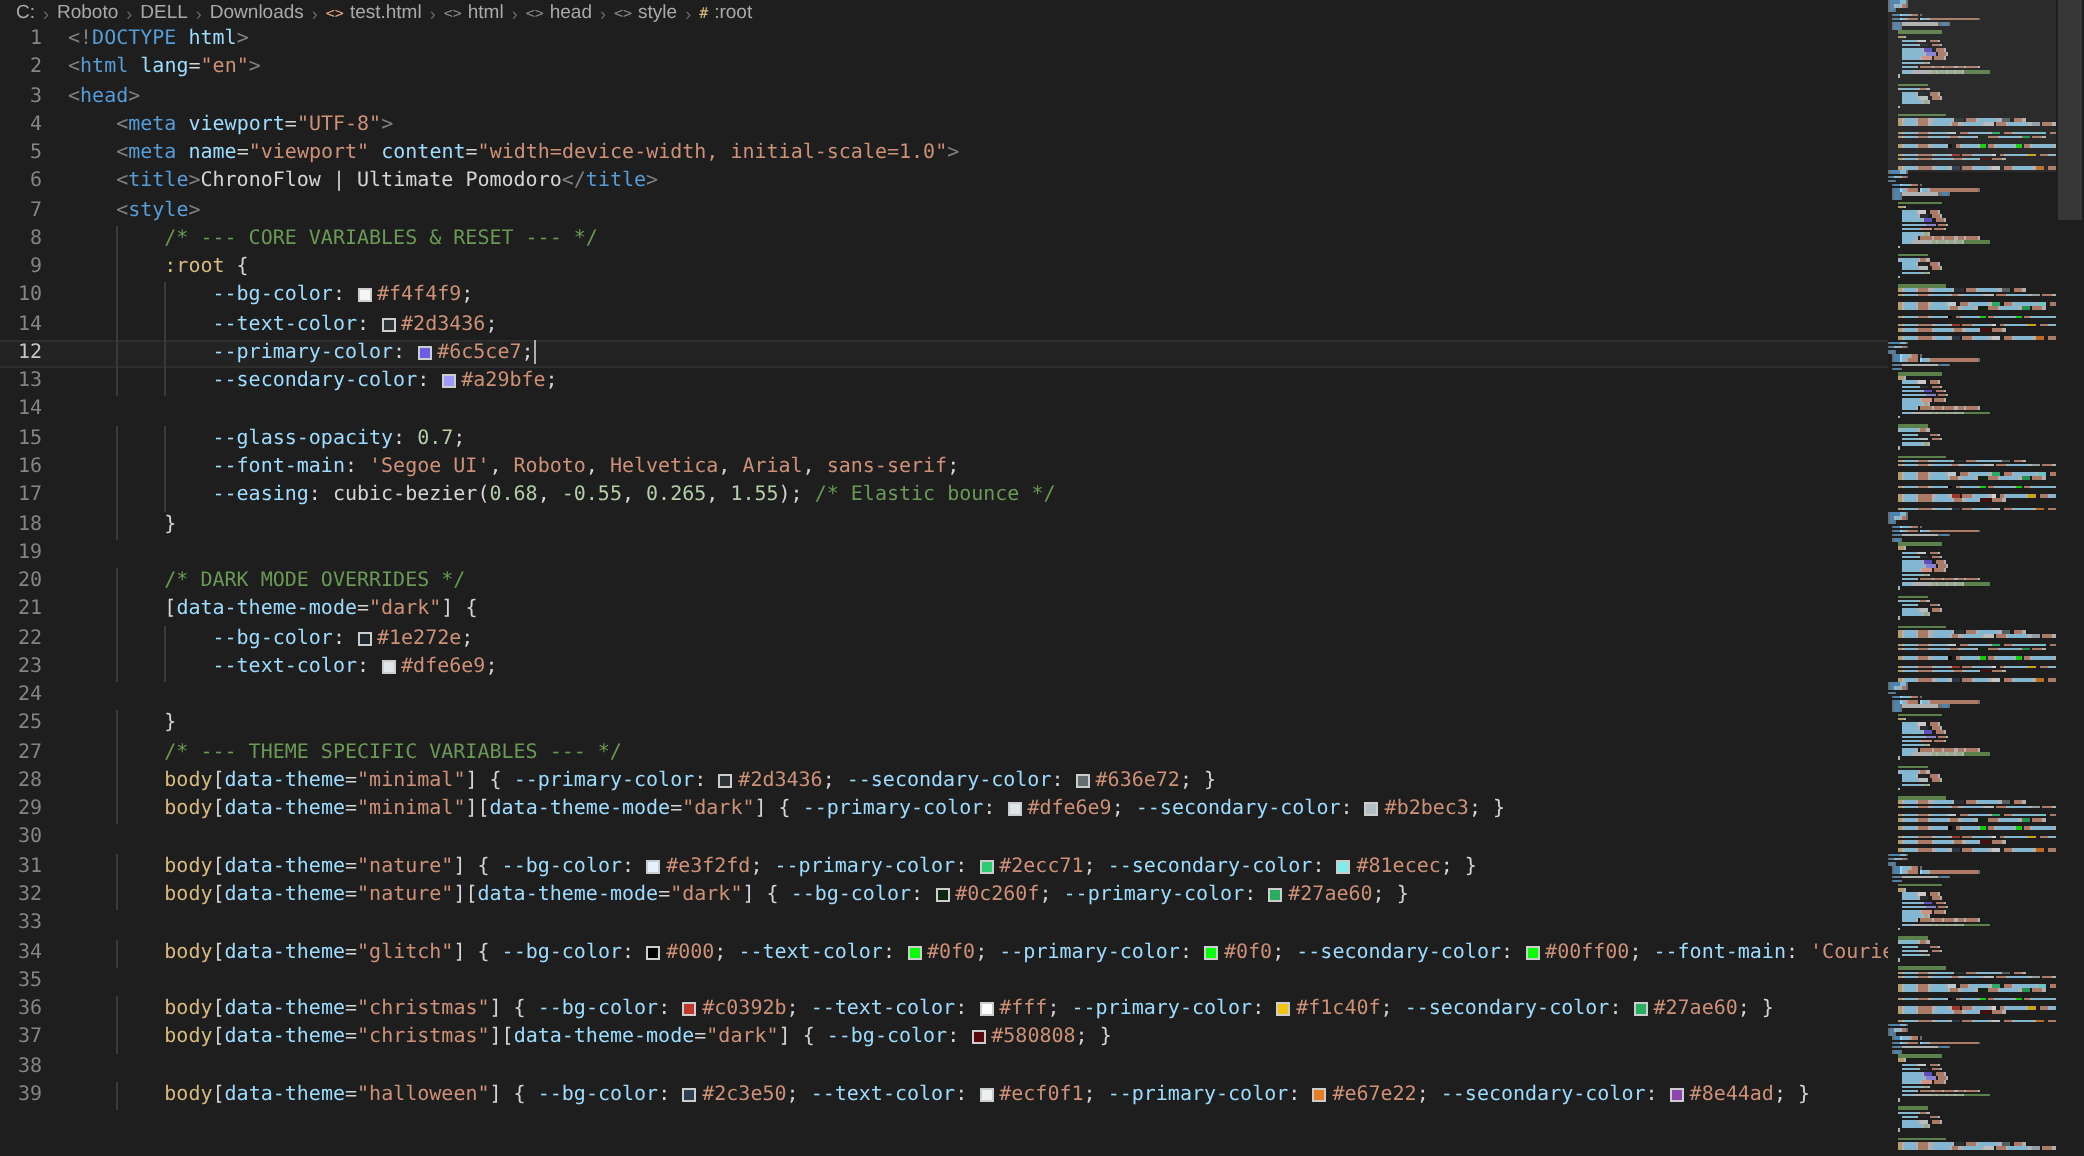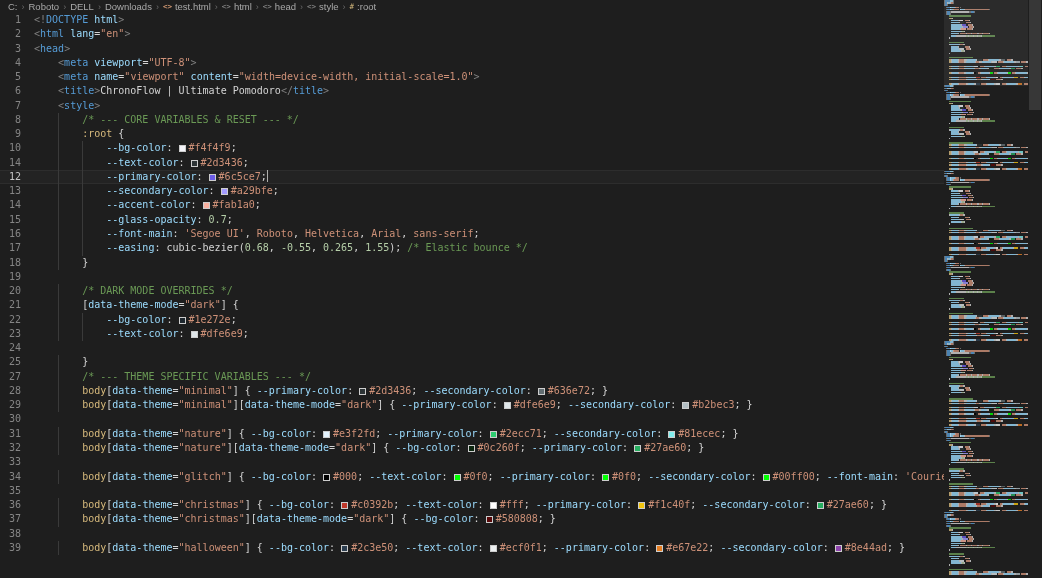--- a/index.html
+++ b/index.html
@@ -99,21 +99,21 @@
         <div class="line"><span class="ln">4</span><span class="code" style="padding-left: 4ch;"><span class="tk-p">&lt;</span><span class="tk-t">meta</span><span class="tk-d"> </span><span class="tk-a">viewport</span><span class="tk-d">=</span><span class="tk-s">"UTF-8"</span><span class="tk-p">&gt;</span></span></div>
         <div class="line"><span class="ln">5</span><span class="code" style="padding-left: 4ch;"><span class="tk-p">&lt;</span><span class="tk-t">meta</span><span class="tk-d"> </span><span class="tk-a">name</span><span class="tk-d">=</span><span class="tk-s">"viewport"</span><span class="tk-d"> </span><span class="tk-a">content</span><span class="tk-d">=</span><span class="tk-s">"width=device-width, initial-scale=1.0"</span><span class="tk-p">&gt;</span></span></div>
         <div class="line"><span class="ln">6</span><span class="code" style="padding-left: 4ch;"><span class="tk-p">&lt;</span><span class="tk-t">title</span><span class="tk-p">&gt;</span><span class="tk-d">ChronoFlow | Ultimate Pomodoro</span><span class="tk-p">&lt;/</span><span class="tk-t">title</span><span class="tk-p">&gt;</span></span></div>
         <div class="line"><span class="ln">7</span><span class="code" style="padding-left: 4ch;"><span class="tk-p">&lt;</span><span class="tk-t">style</span><span class="tk-p">&gt;</span></span></div>
         <div class="line"><span class="ln">8</span><span class="code" style="padding-left: 8ch;"><span class="guide" style="left: 4ch;"></span><span class="tk-c">/* --- CORE VARIABLES &amp; RESET --- */</span></span></div>
         <div class="line"><span class="ln">9</span><span class="code" style="padding-left: 8ch;"><span class="guide" style="left: 4ch;"></span><span class="tk-sel">:root</span><span class="tk-d"> {</span></span></div>
         <div class="line"><span class="ln">10</span><span class="code" style="padding-left: 12ch;"><span class="guide" style="left: 4ch;"></span><span class="guide" style="left: 8ch;"></span><span class="tk-a">--bg-color</span><span class="tk-d">: </span><span class="swatch" style="background: rgb(244, 244, 249);"></span><span class="tk-s">#f4f4f9</span><span class="tk-d">;</span></span></div>
         <div class="line"><span class="ln">14</span><span class="code" style="padding-left: 12ch;"><span class="guide" style="left: 4ch;"></span><span class="guide" style="left: 8ch;"></span><span class="tk-a">--text-color</span><span class="tk-d">: </span><span class="swatch" style="background: rgb(45, 52, 54);"></span><span class="tk-s">#2d3436</span><span class="tk-d">;</span></span></div>
         <div class="line active"><span class="ln">12</span><span class="code" style="padding-left: 12ch;"><span class="guide" style="left: 4ch;"></span><span class="guide" style="left: 8ch;"></span><span class="tk-a">--primary-color</span><span class="tk-d">: </span><span class="swatch" style="background: rgb(108, 92, 231);"></span><span class="tk-s">#6c5ce7</span><span class="tk-d">;</span><span class="cursor"></span></span></div>
         <div class="line"><span class="ln">13</span><span class="code" style="padding-left: 12ch;"><span class="guide" style="left: 4ch;"></span><span class="guide" style="left: 8ch;"></span><span class="tk-a">--secondary-color</span><span class="tk-d">: </span><span class="swatch" style="background: rgb(162, 155, 254);"></span><span class="tk-s">#a29bfe</span><span class="tk-d">;</span></span></div>
-        <div class="line"><span class="ln">14</span><span class="code" style="padding-left: 12ch;"><span class="guide" style="left: 4ch;"></span><span class="guide" style="left: 8ch;"></span><span class="tk-a">--accent-color</span><span class="tk-d">: </span><span class="swatch" style="background: rgb(250, 177, 160);"></span><span class="tk-s">#fab1a0</span><span class="tk-d">;</span></span></div>
+        <div class="line"><span class="ln">14</span></div>
         <div class="line"><span class="ln">15</span><span class="code" style="padding-left: 12ch;"><span class="guide" style="left: 4ch;"></span><span class="guide" style="left: 8ch;"></span><span class="tk-a">--glass-opacity</span><span class="tk-d">: </span><span class="tk-n">0.7</span><span class="tk-d">;</span></span></div>
         <div class="line"><span class="ln">16</span><span class="code" style="padding-left: 12ch;"><span class="guide" style="left: 4ch;"></span><span class="guide" style="left: 8ch;"></span><span class="tk-a">--font-main</span><span class="tk-d">: </span><span class="tk-s">'Segoe UI'</span><span class="tk-d">, </span><span class="tk-s">Roboto</span><span class="tk-d">, </span><span class="tk-s">Helvetica</span><span class="tk-d">, </span><span class="tk-s">Arial</span><span class="tk-d">, </span><span class="tk-s">sans-serif</span><span class="tk-d">;</span></span></div>
         <div class="line"><span class="ln">17</span><span class="code" style="padding-left: 12ch;"><span class="guide" style="left: 4ch;"></span><span class="guide" style="left: 8ch;"></span><span class="tk-a">--easing</span><span class="tk-d">: </span><span class="tk-d">cubic-bezier(</span><span class="tk-n">0.68</span><span class="tk-d">, </span><span class="tk-n">-0.55</span><span class="tk-d">, </span><span class="tk-n">0.265</span><span class="tk-d">, </span><span class="tk-n">1.55</span><span class="tk-d">); </span><span class="tk-c">/* Elastic bounce */</span></span></div>
         <div class="line"><span class="ln">18</span><span class="code" style="padding-left: 8ch;"><span class="guide" style="left: 4ch;"></span><span class="tk-d">}</span></span></div>
         <div class="line"><span class="ln">19</span><span class="code" style="padding-left: 0ch;"></span></div>
         <div class="line"><span class="ln">20</span><span class="code" style="padding-left: 8ch;"><span class="guide" style="left: 4ch;"></span><span class="tk-c">/* DARK MODE OVERRIDES */</span></span></div>
         <div class="line"><span class="ln">21</span><span class="code" style="padding-left: 8ch;"><span class="guide" style="left: 4ch;"></span><span class="tk-d">[</span><span class="tk-a">data-theme-mode</span><span class="tk-d">=</span><span class="tk-s">"dark"</span><span class="tk-d">] {</span></span></div>
         <div class="line"><span class="ln">22</span><span class="code" style="padding-left: 12ch;"><span class="guide" style="left: 4ch;"></span><span class="guide" style="left: 8ch;"></span><span class="tk-a">--bg-color</span><span class="tk-d">: </span><span class="swatch" style="background: rgb(30, 39, 46);"></span><span class="tk-s">#1e272e</span><span class="tk-d">;</span></span></div>
         <div class="line"><span class="ln">23</span><span class="code" style="padding-left: 12ch;"><span class="guide" style="left: 4ch;"></span><span class="guide" style="left: 8ch;"></span><span class="tk-a">--text-color</span><span class="tk-d">: </span><span class="swatch" style="background: rgb(223, 230, 233);"></span><span class="tk-s">#dfe6e9</span><span class="tk-d">;</span></span></div>
         <div class="line"><span class="ln">24</span></div>

